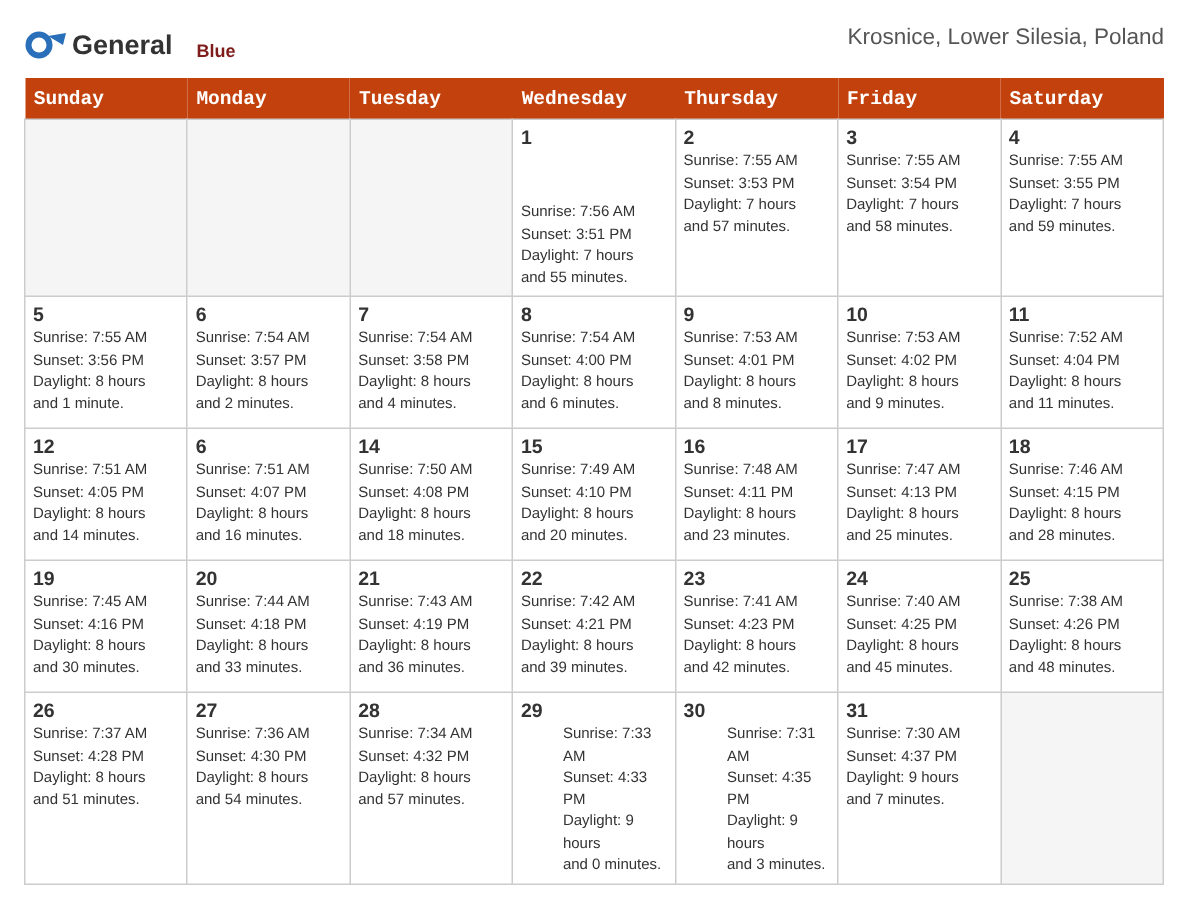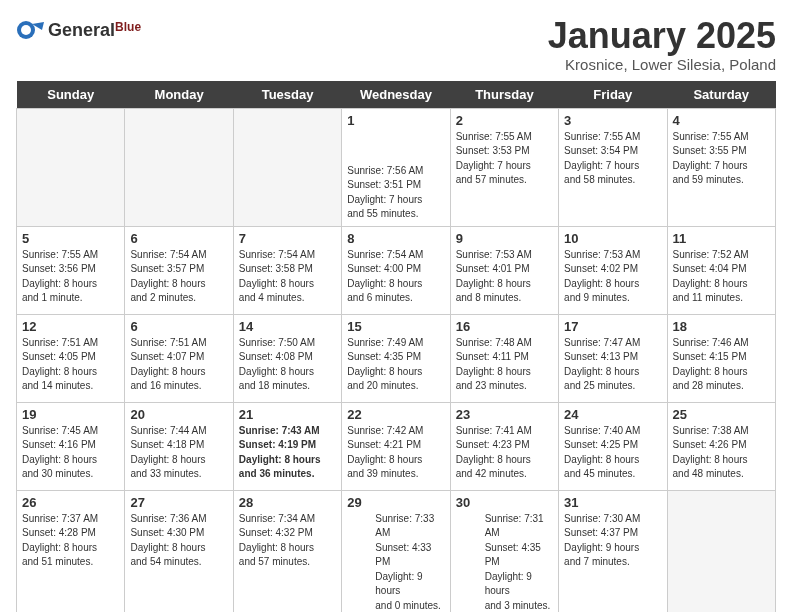--- a/index.html
+++ b/index.html
@@ -47,26 +47,27 @@
     .calendar-subtitle {
       font-size: 15px;
       color: #555;
     }
     table {
       width: 100%;
       border-collapse: collapse;
       table-layout: fixed;
     }
     th {
-      background-color: #404040;
+      background-color: #c2410c;
       color: #fff;
-      text-align: center;
+      text-align: left;
       padding: 6px 6px;
       font-size: 13px;
       font-weight: bold;
+      font-family: Liberation Mono, monospace;
     }
     td {
       border: 1px solid #ccc;
       vertical-align: top;
       padding: 4px 5px;
       font-size: 10.5px;
       color: #333;
       height: 88px;
       background: #fff;
     }
@@ -88,28 +89,27 @@
 <body>
 
 <div class="header">
   <div class="logo">
     <svg class="logo-icon" viewBox="0 0 28 28" xmlns="http://www.w3.org/2000/svg">
       <circle cx="10" cy="14" r="9" fill="#2a6fba"></circle>
       <circle cx="10" cy="14" r="5" fill="white"></circle>
       <polygon points="16,8 28,6 26,14" fill="#2a6fba"></polygon>
     </svg>
     <div>
-      <div style="display:flex; gap:0;">
+      <div style="display:flex; gap:16px;align-items:flex-end;">
         <span class="logo-text-general">General</span>
         <span class="logo-text-blue">Blue</span>
       </div>
     </div>
   </div>
   <div class="title-block">
-    <div class="calendar-title">January 2025</div>
     <div class="calendar-subtitle">Krosnice, Lower Silesia, Poland</div>
   </div>
 </div>
 
 <table>
   <thead>
     <tr>
     <th>Sunday</th>
         <th>Monday</th>
         <th>Tuesday</th>
@@ -222,21 +222,21 @@
         <td>
           <div class="day-number">14</div>
           <div class="day-info" style="white-space: pre-line;">Sunrise: 7:50 AM
 Sunset: 4:08 PM
 Daylight: 8 hours
 and 18 minutes.</div>
         </td>
         <td>
           <div class="day-number">15</div>
           <div class="day-info" style="white-space: pre-line;">Sunrise: 7:49 AM
-Sunset: 4:35 PM
+Sunset: 4:10 PM
 Daylight: 8 hours
 and 20 minutes.</div>
         </td>
         <td>
           <div class="day-number">16</div>
           <div class="day-info" style="white-space: pre-line;">Sunrise: 7:48 AM
 Sunset: 4:11 PM
 Daylight: 8 hours
 and 23 minutes.</div>
         </td>
@@ -265,21 +265,21 @@
         </td>
         <td>
           <div class="day-number">20</div>
           <div class="day-info" style="white-space: pre-line;">Sunrise: 7:44 AM
 Sunset: 4:18 PM
 Daylight: 8 hours
 and 33 minutes.</div>
         </td>
         <td>
           <div class="day-number">21</div>
-          <div class="day-info" style="white-space: pre-line; font-weight: bold;">Sunrise: 7:43 AM
+          <div class="day-info" style="white-space: pre-line;">Sunrise: 7:43 AM
 Sunset: 4:19 PM
 Daylight: 8 hours
 and 36 minutes.</div>
         </td>
         <td>
           <div class="day-number">22</div>
           <div class="day-info" style="white-space: pre-line;">Sunrise: 7:42 AM
 Sunset: 4:21 PM
 Daylight: 8 hours
 and 39 minutes.</div>

